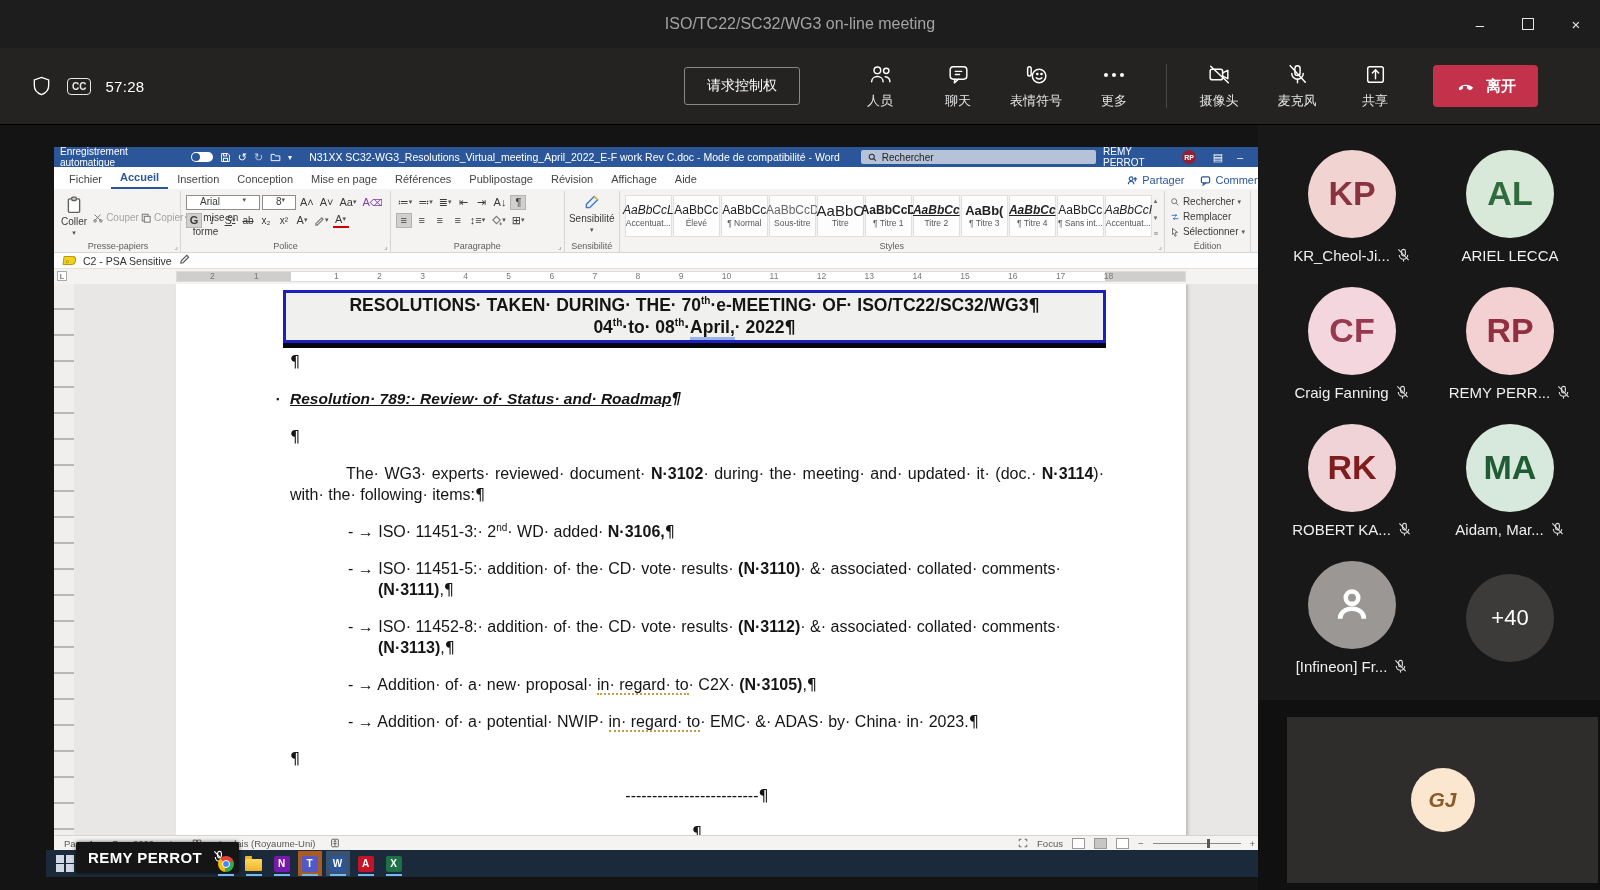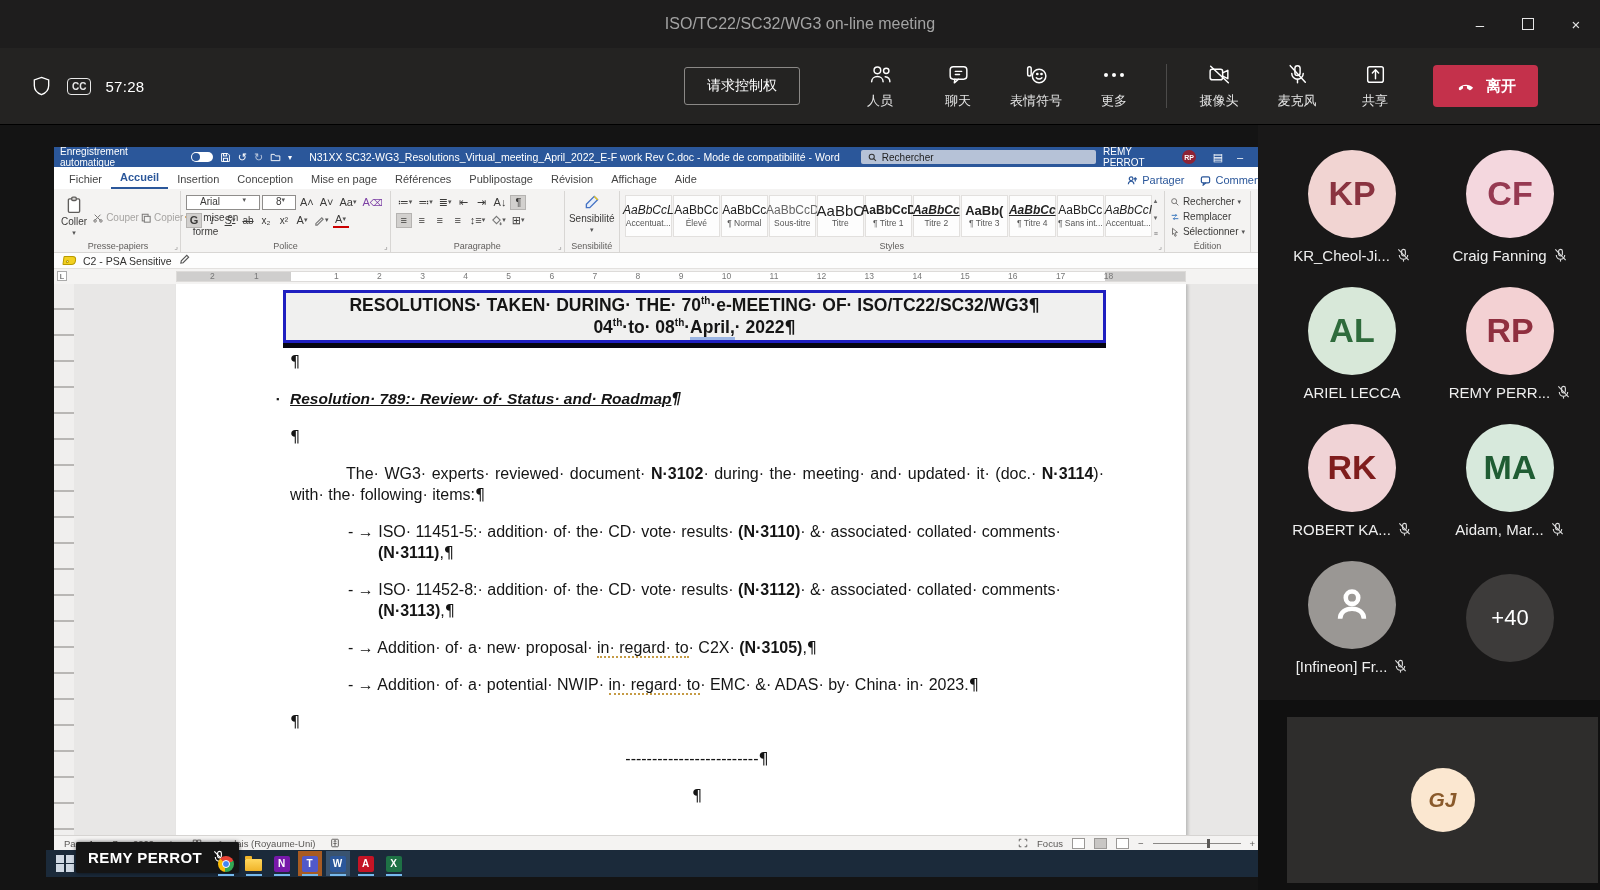--- a/index.html
+++ b/index.html
@@ -586,20 +586,21 @@
 
             <p class="restitle">
               <span class="sq">▪</span><span class="udl"><span>Resolution· 789:· Review· of· Status· and· Roadmap</span></span><span class="pil">¶</span>
             </p>
             <p class="pline"><span class="pil">¶</span></p>
 
             <p class="intro">
               <span>The· WG3· experts· reviewed· document· </span><span class="b">N·3102</span><span>· during· the· meeting· and· updated· it· (doc.· </span><span class="b">N·</span><span class="b">3114</span><span>)· with· the· following· items:</span><span class="pil">¶</span>
             </p>
 
+            <p class="li"><span>- → </span><span>ISO· 11451-3:· 2</span><sup>nd</sup><span>· WD· added· </span><span class="b">N·3106,</span><span class="pil">¶</span></p>
             <p class="li"><span>- → </span><span>ISO· 11451-5:· addition· of· the· CD· vote· results· </span><span class="b">(N·3110)</span><span>· &amp;· associated· collated· comments· </span><span class="b">(N·3111)</span><span>,</span><span class="pil">¶</span></p>
             <p class="li"><span>- → </span><span>ISO· 11452-8:· addition· of· the· CD· vote· results· </span><span class="b">(N·3112)</span><span>· &amp;· associated· collated· comments· </span><span class="b">(N·3113)</span><span>,</span><span class="pil">¶</span></p>
             <p class="li"><span>- → </span><span>Addition· of· a· new· proposal· </span><span class="gru">in· regard· to</span><span>· C2X· </span><span class="b">(N·3105)</span><span>,</span><span class="pil">¶</span></p>
             <p class="li"><span>- → </span><span>Addition· of· a· potential· NWIP· </span><span class="gru">in· regard· to</span><span>· EMC· &amp;· ADAS· by· China· in· 2023.</span><span class="pil">¶</span></p>
 
             <p class="pline"><span class="pil">¶</span></p>
 
             <p class="sep"><span>-------------------------</span><span class="pil">¶</span></p>
             <p class="sep"><span class="pil">¶</span></p>
 
@@ -691,35 +692,35 @@
             <span>KR_Cheol-Ji...</span>
             <svg viewBox="0 0 16 16" fill="none" stroke="#ddd" stroke-width="1.2">
               <rect x="6" y="1.5" width="4" height="7" rx="2"></rect>
               <path d="M3.5 7.5a4.5 4.5 0 0 0 9 0"></path>
               <line x1="8" y1="12" x2="8" y2="14.5"></line>
               <line x1="2.5" y1="1.5" x2="13.5" y2="13"></line>
             </svg>
           </span>
       </div>
       <div class="tile">
+        <span class="ava" style="background: rgb(216, 232, 217); color: rgb(47, 107, 60);">AL</span>
+        <span class="pname">
+            <span>ARIEL LECCA</span>
+          </span>
+      </div>
+      <div class="tile">
         <span class="ava" style="background: rgb(244, 215, 222); color: rgb(150, 58, 82);">CF</span>
         <span class="pname">
             <span>Craig Fanning</span>
             <svg viewBox="0 0 16 16" fill="none" stroke="#ddd" stroke-width="1.2">
               <rect x="6" y="1.5" width="4" height="7" rx="2"></rect>
               <path d="M3.5 7.5a4.5 4.5 0 0 0 9 0"></path>
               <line x1="8" y1="12" x2="8" y2="14.5"></line>
               <line x1="2.5" y1="1.5" x2="13.5" y2="13"></line>
             </svg>
-          </span>
-      </div>
-      <div class="tile">
-        <span class="ava" style="background: rgb(216, 232, 217); color: rgb(47, 107, 60);">AL</span>
-        <span class="pname">
-            <span>ARIEL LECCA</span>
           </span>
       </div>
       <div class="tile">
         <span class="ava" style="background: rgb(243, 209, 211); color: rgb(143, 47, 63);">RP</span>
         <span class="pname">
             <span>REMY PERR...</span>
             <svg viewBox="0 0 16 16" fill="none" stroke="#ddd" stroke-width="1.2">
               <rect x="6" y="1.5" width="4" height="7" rx="2"></rect>
               <path d="M3.5 7.5a4.5 4.5 0 0 0 9 0"></path>
               <line x1="8" y1="12" x2="8" y2="14.5"></line>

